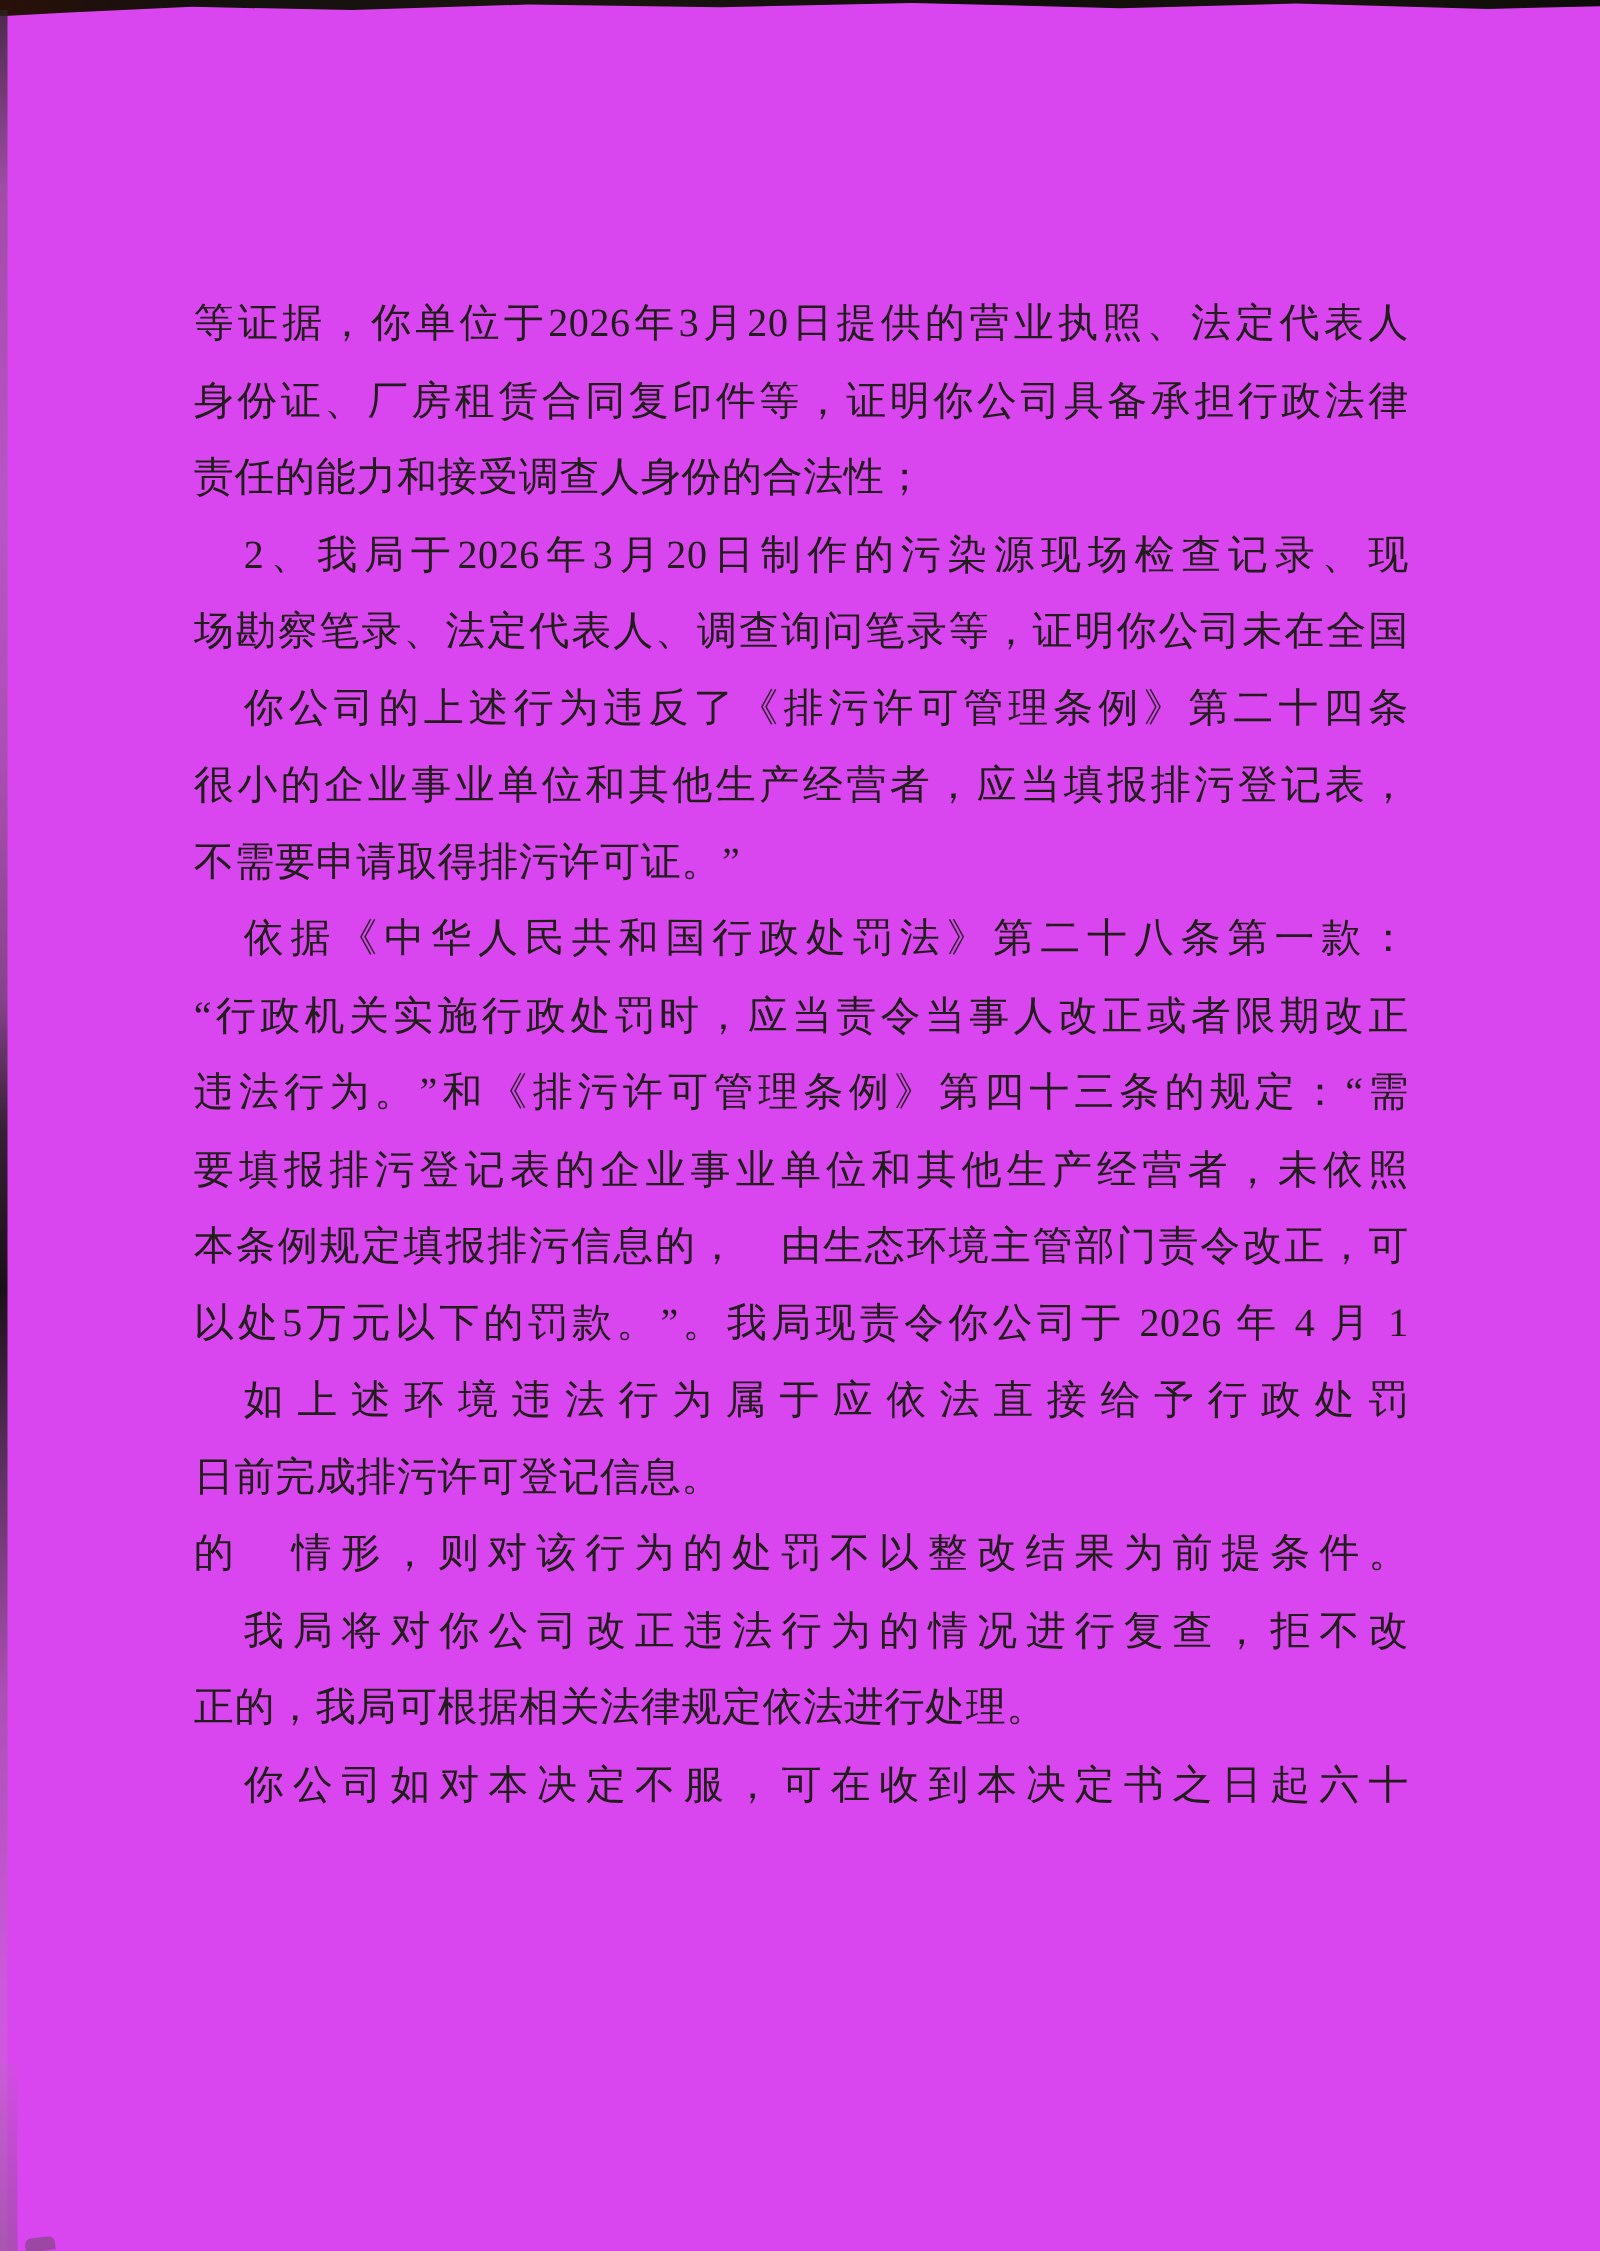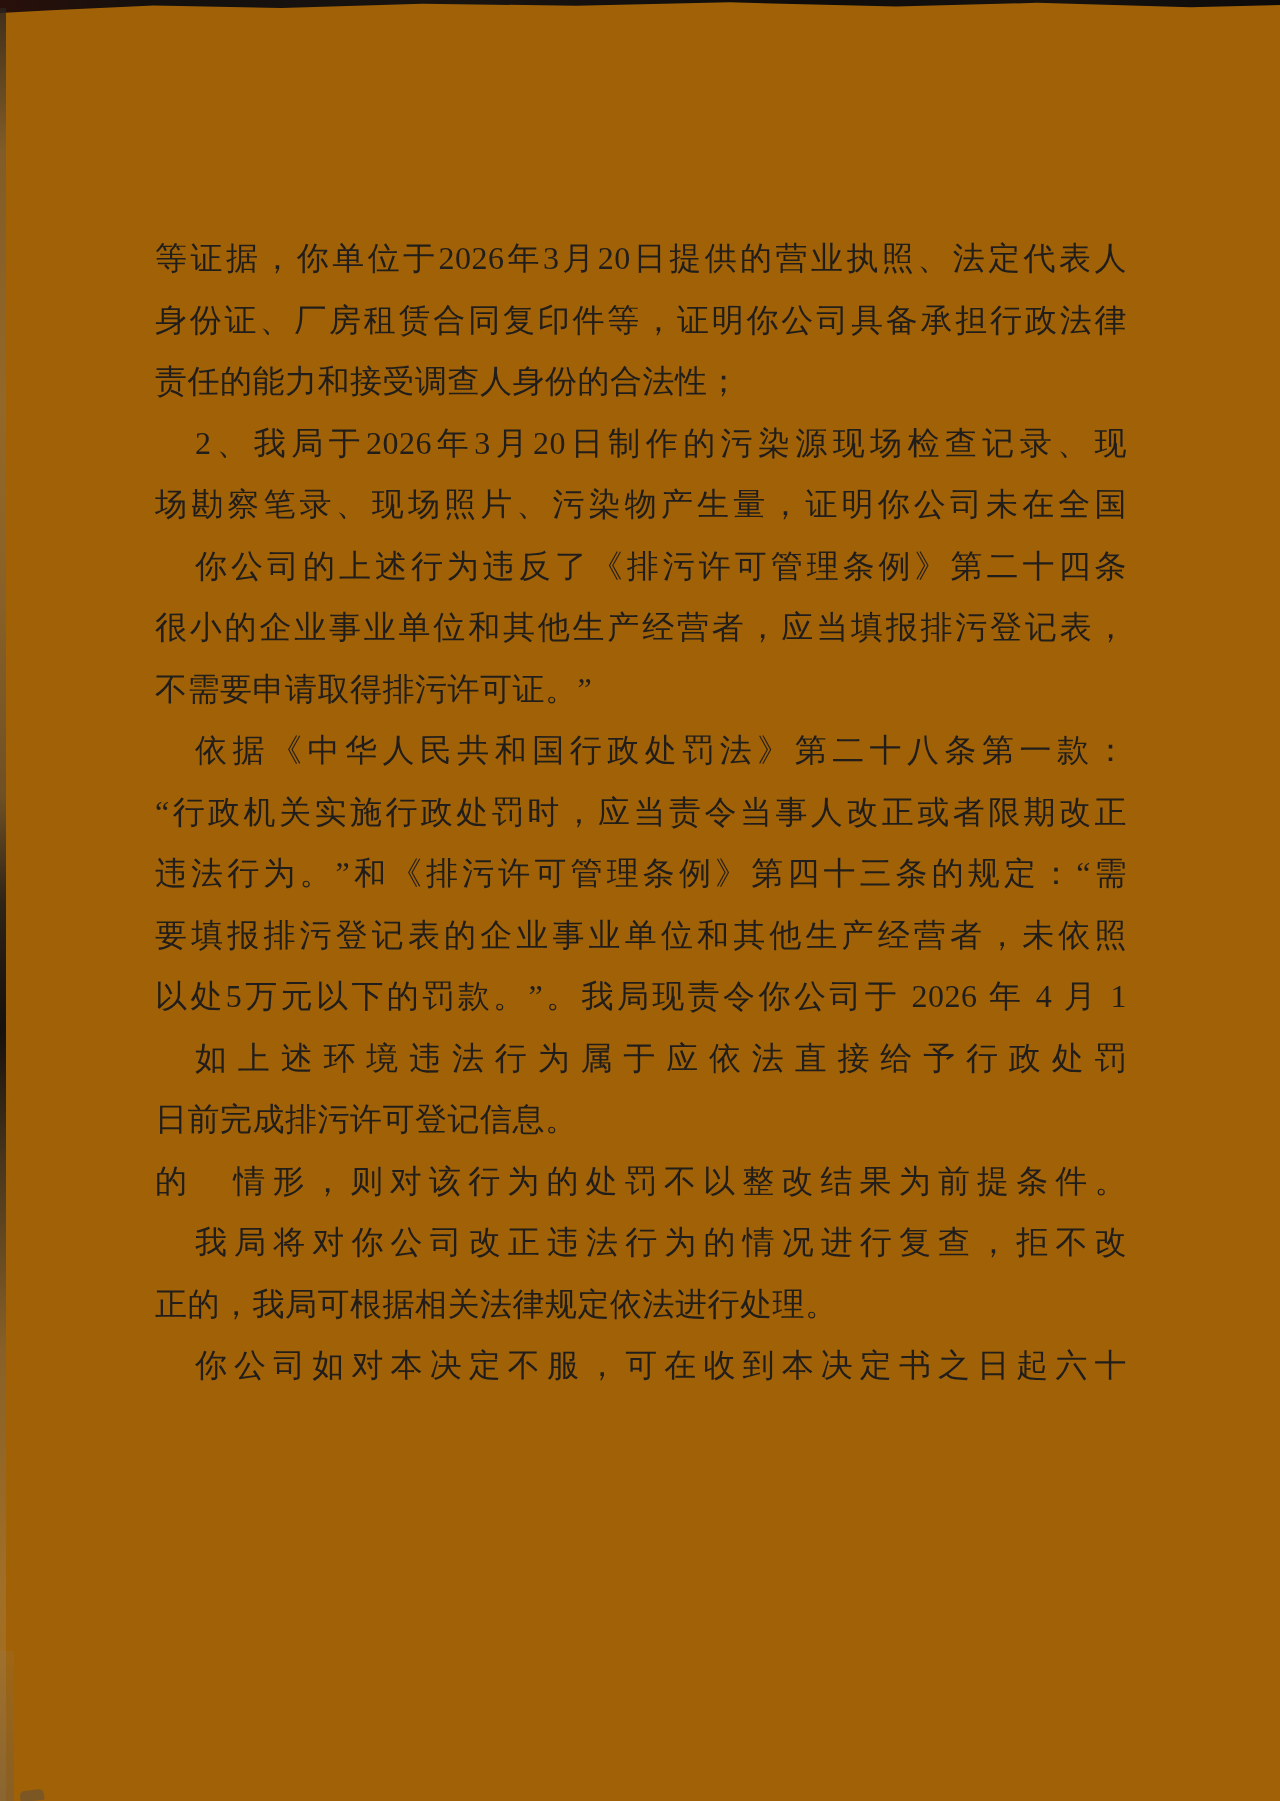--- a/index.html
+++ b/index.html
@@ -9,21 +9,21 @@
   }
   body {
     width: 1280px;
     height: 1801px;
     position: relative;
     font-family: "Liberation Serif", "DejaVu Serif", serif;
   }
   .page {
     position: absolute;
     inset: 0;
-    background: #a16207;
+    background: #d946ef;
     overflow: hidden;
   }
   
   .top-band {
     position: absolute;
     top: 0; left: 0; right: 0;
     height: 13px;
     background: linear-gradient(to right, #2a100a 0%, #14100d 12%, #1a1410 38%, #0f0c0a 62%, #17120e 82%, #0d0b0a 100%);
     clip-path: polygon(0% 0%, 100% 0%, 100% 38%, 93% 55%, 81% 22%, 70% 50%, 57% 18%, 45% 45%, 33% 28%, 22% 62%, 12% 42%, 4% 78%, 0% 100%);
   }
@@ -93,28 +93,29 @@
   <div class="top-band"></div>
   <div class="left-strip"></div>
   <div class="bottom-smudge"></div>
   <div class="bottom-mark"></div>
 
   <div class="doc">
     <div class="line j">等证据，你单位于2026年3月20日提供的营业执照、法定代表人</div>
     <div class="line j">身份证、厂房租赁合同复印件等，证明你公司具备承担行政法律</div>
     <div class="line">责任的能力和接受调查人身份的合法性；</div>
     <div class="line j ind">2、我局于2026年3月20日制作的污染源现场检查记录、现</div>
-    <div class="line j">场勘察笔录、现场照片、污染物产生量，证明你公司未在全国</div>
+    <div class="line j">场勘察笔录、法定代表人、调查询问笔录等，证明你公司未在全国</div>
     <div class="line j ind">你公司的上述行为违反了《排污许可管理条例》第二十四条</div>
     <div class="line j">很小的企业事业单位和其他生产经营者，应当填报排污登记表，</div>
     <div class="line">不需要申请取得排污许可证。”</div>
     <div class="line j ind">依据《中华人民共和国行政处罚法》第二十八条第一款：</div>
     <div class="line j">“行政机关实施行政处罚时，应当责令当事人改正或者限期改正</div>
     <div class="line j">违法行为。”和《排污许可管理条例》第四十三条的规定：“需</div>
     <div class="line j">要填报排污登记表的企业事业单位和其他生产经营者，未依照</div>
+    <div class="line j">本条例规定填报排污信息的，　由生态环境主管部门责令改正，可</div>
     <div class="line j">以处5万元以下的罚款。”。我局现责令你公司于 2026 年 4 月 1</div>
     <div class="line j ind">如上述环境违法行为属于应依法直接给予行政处罚</div>
     <div class="line">日前完成排污许可登记信息。</div>
     <div class="line j">的　情形，则对该行为的处罚不以整改结果为前提条件。</div>
     <div class="line j ind">我局将对你公司改正违法行为的情况进行复查，拒不改</div>
     <div class="line">正的，我局可根据相关法律规定依法进行处理。</div>
     <div class="line j ind">你公司如对本决定不服，可在收到本决定书之日起六十</div>
   </div>
 </div>
 

